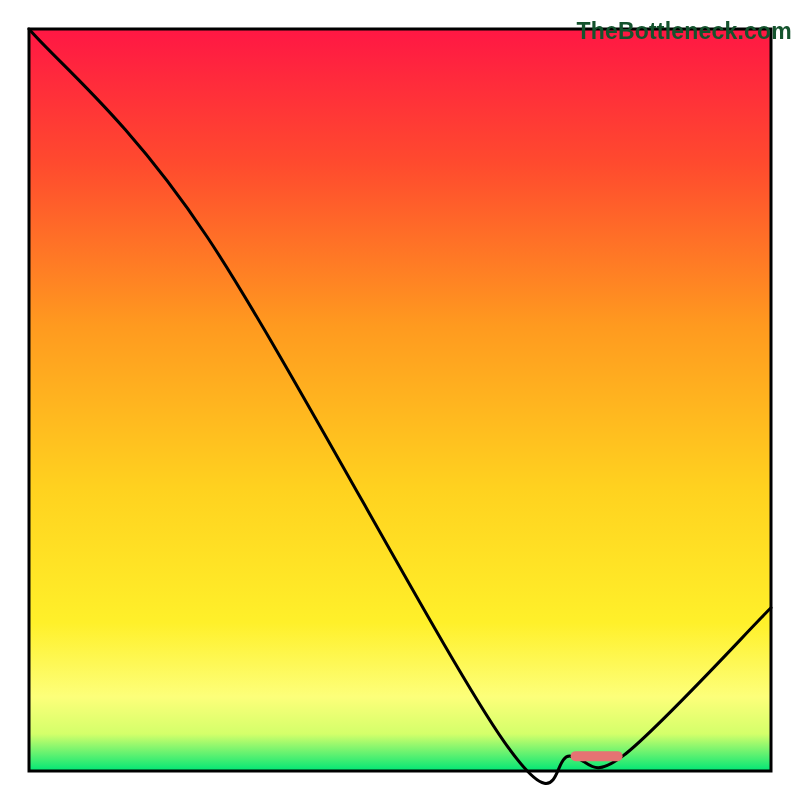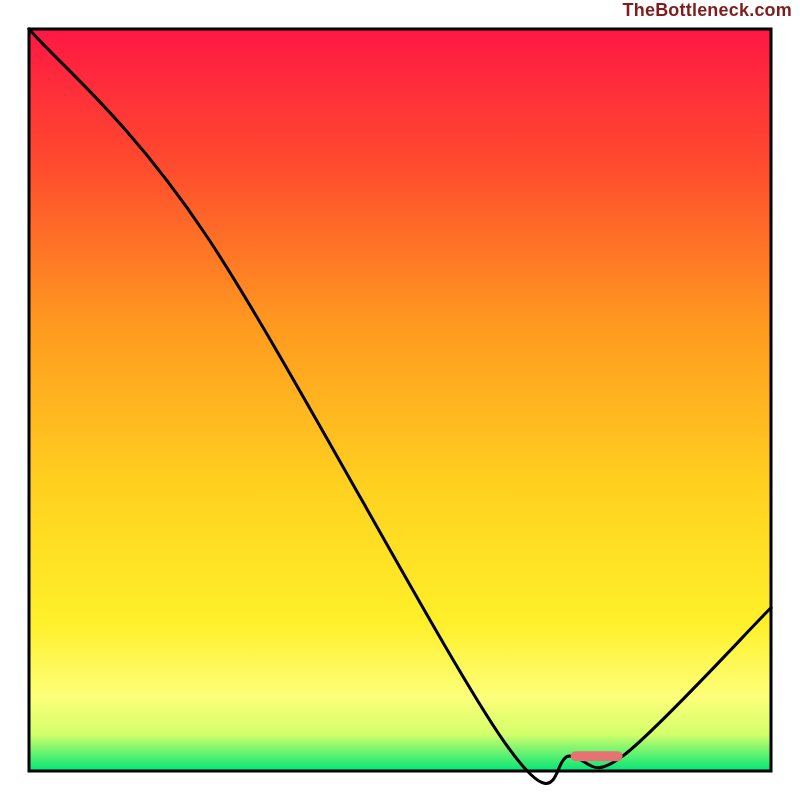--- a/index.html
+++ b/index.html
@@ -13,26 +13,26 @@
   .container {
     position: relative;
     width: 800px;
     height: 800px;
   }
   svg {
     display: block;
   }
   .watermark {
     position: absolute;
-    top: 0;
+    top: 18px;
     right: 8px;
     font-family: Arial, Helvetica, sans-serif;
-    font-size: 18px;
+    font-size: 23px;
     font-weight: 600;
-    color: #7f1d1d;
+    color: #14532d;
     letter-spacing: 0.2px;
   }
 </style>
 </head>
 <body>
 
 <div class="container">
 
   <svg width="800" height="800" viewBox="0 0 800 800">
     <defs>

